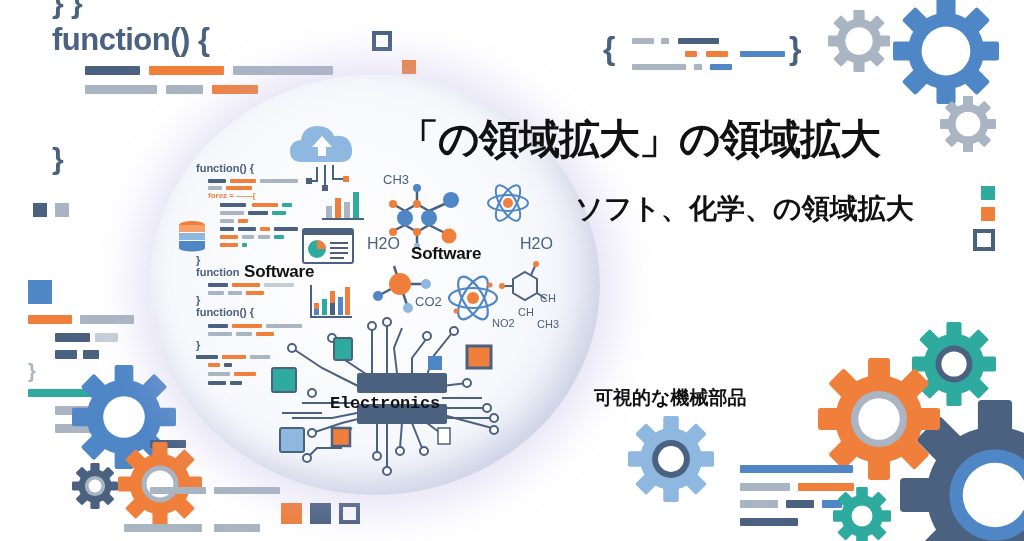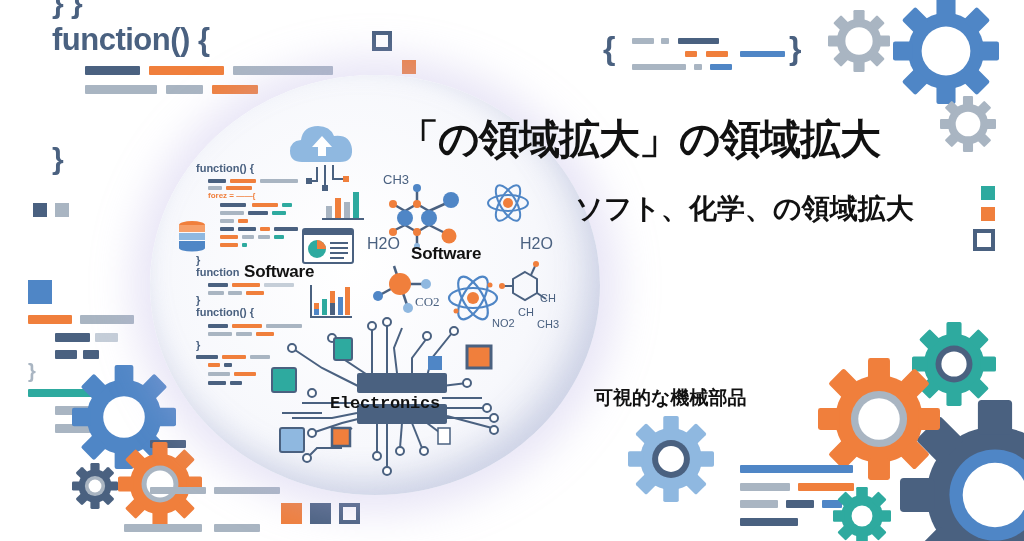--- a/index.html
+++ b/index.html
@@ -256,21 +256,21 @@
       <line x1="30" y1="22" x2="8" y2="34"></line>
       <line x1="30" y1="22" x2="56" y2="22"></line>
       <line x1="30" y1="22" x2="38" y2="46"></line>
       <line x1="30" y1="22" x2="24" y2="4"></line>
     </g>
   <circle cx="30" cy="22" r="11" fill="#f07f3c"></circle>
     <circle cx="8" cy="34" r="5" fill="#4f86c6"></circle>
     <circle cx="56" cy="22" r="5" fill="#8fb8e0"></circle>
     <circle cx="38" cy="46" r="5" fill="#8fb8e0"></circle>
 </svg>
-<div class="abs" style="left:415px;top:294px;font-size:13px;color:#4a6180;font-family:Liberation Serif, serif;">CO2</div>
+<div class="abs" style="left:415px;top:294px;font-size:13px;color:#4a6180;">CO2</div>
 <svg style="left:445px;top:270px;" width="56" height="56" viewBox="-28 -28 56 56">
   <g fill="none" stroke="#4f86c6" stroke-width="2.2">
       <ellipse rx="24" ry="10"></ellipse>
       <ellipse rx="24" ry="10" transform="rotate(60)"></ellipse>
       <ellipse rx="24" ry="10" transform="rotate(-60)"></ellipse>
     </g>
   <circle r="6" fill="#f07f3c"></circle>
     <circle cx="17" cy="-13" r="2.5" fill="#f07f3c"></circle>
     <circle cx="-17" cy="13" r="2.5" fill="#f07f3c"></circle>
 </svg>

